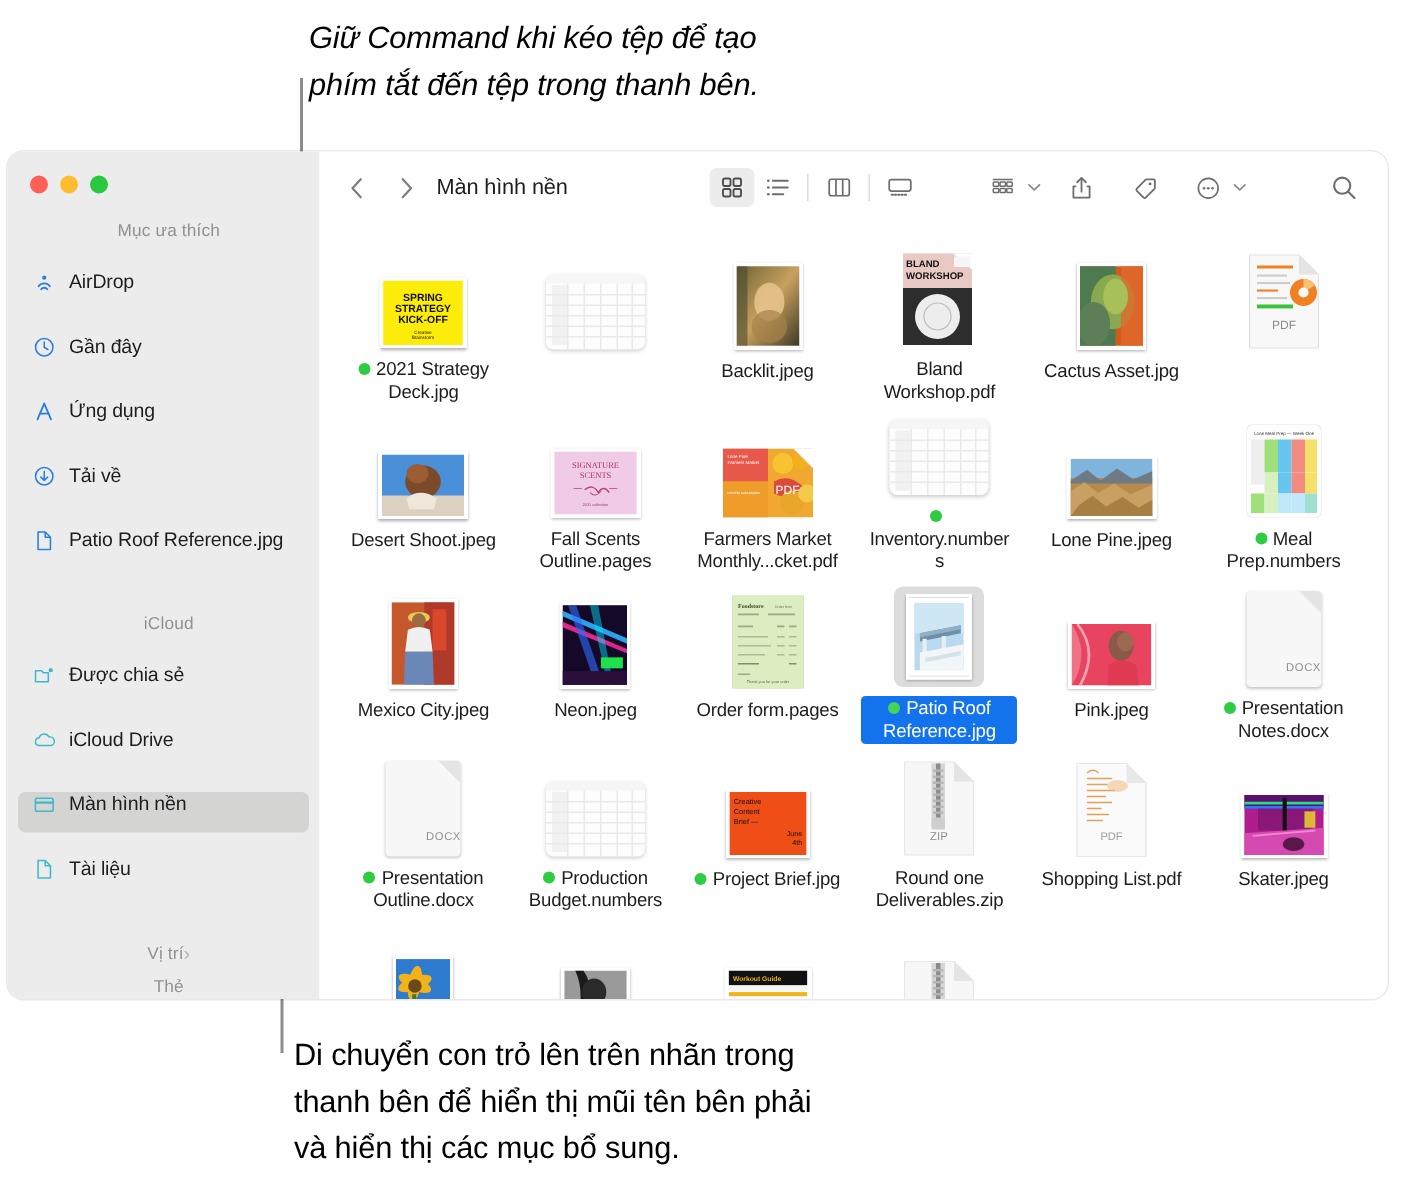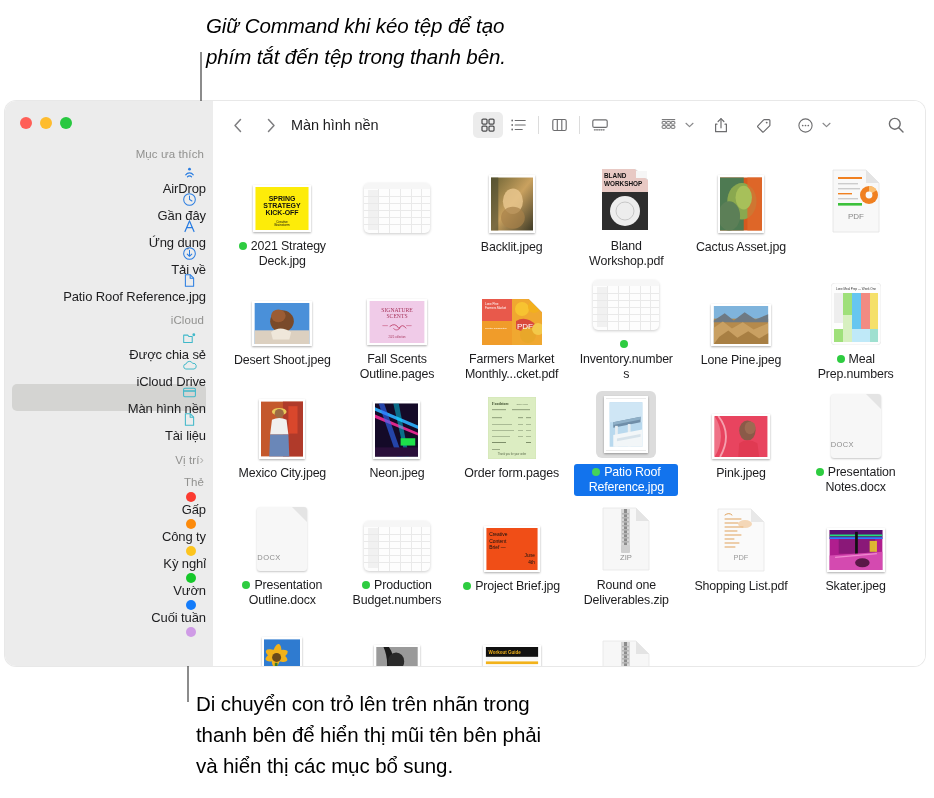--- a/index.html
+++ b/index.html
@@ -67,40 +67,39 @@
   .sb-header {
     font-size: 11.5px;
     color: #91918f;
     font-weight: 400;
     padding: 6px 0 4px 16px;
     letter-spacing: 0.1px;
   }
   .sb-header-row {
     display: flex;
     align-items: center;
-    justify-content: flex-end;
+    justify-content: center;
     padding-right: 9px;
   }
   .sb-chevron {
     color: #b7b7b5;
     font-size: 13px;
     line-height: 1;
   }
   .sb-item {
     display: flex;
-    align-items: flex-end;
+    align-items: flex-start;
     height: 27px;
-    margin: 0 7px;
+    margin: 16px 7px;
     padding-left: 9px;
     border-radius: 5px;
     font-size: 13px;
     color: #1d1d1f;
     letter-spacing: -0.1px;
     white-space: nowrap;
-    flex-direction: column;
   }
   .sb-item.selected { background: #d4d4d2; }
   .sb-icon {
     width: 17px; height: 17px;
     margin-right: 8px;
     flex: 0 0 17px;
     display: flex; align-items: center; justify-content: center;
   }
   .sb-icon svg { display: block; }
   .tag-dot {
@@ -241,21 +240,21 @@
   }
   .doc-sheet .fold {
     position: absolute; right: 0; top: 0;
     width: 0; height: 0;
     border-left: 15px solid transparent;
     border-top: 15px solid #e4e4e4;
   }
   .doc-type {
     position: absolute;
     bottom: 9px; left: 0; right: 0;
-    text-align: left;
+    text-align: right;
     font-size: 7.5px;
     color: #8e8e8e;
     letter-spacing: 0.4px;
   }
   .numbers-icon {
     width: 66px; height: 50px;
     background: #fdfdfd;
     border-radius: 5px;
     box-shadow: 0 1px 3px rgba(0,0,0,0.2);
     position: relative;

